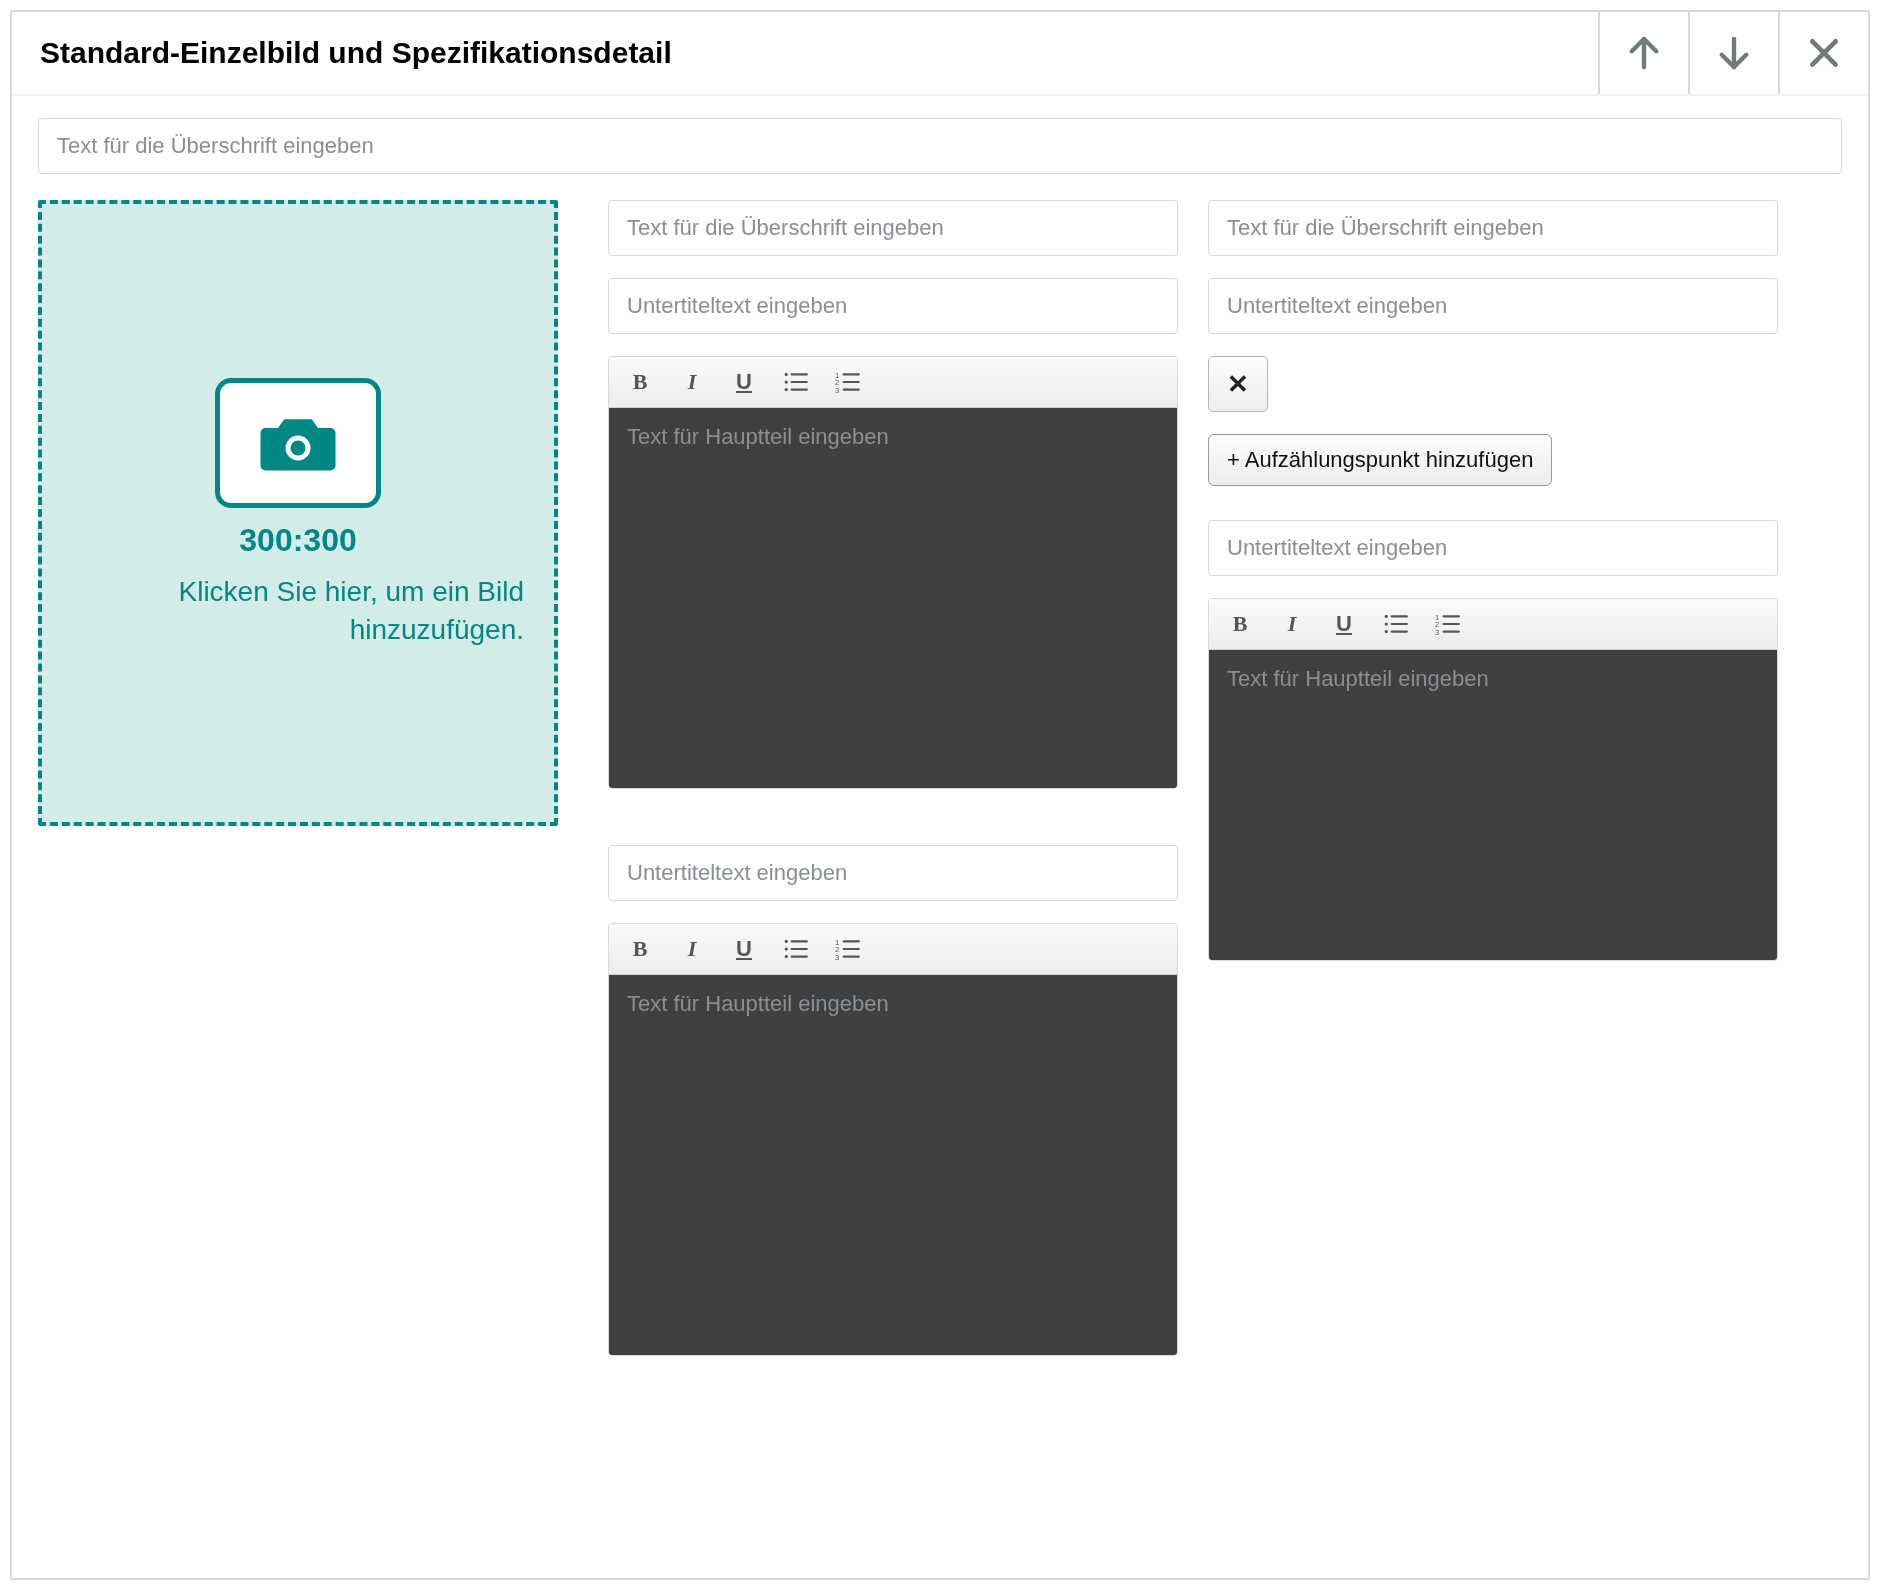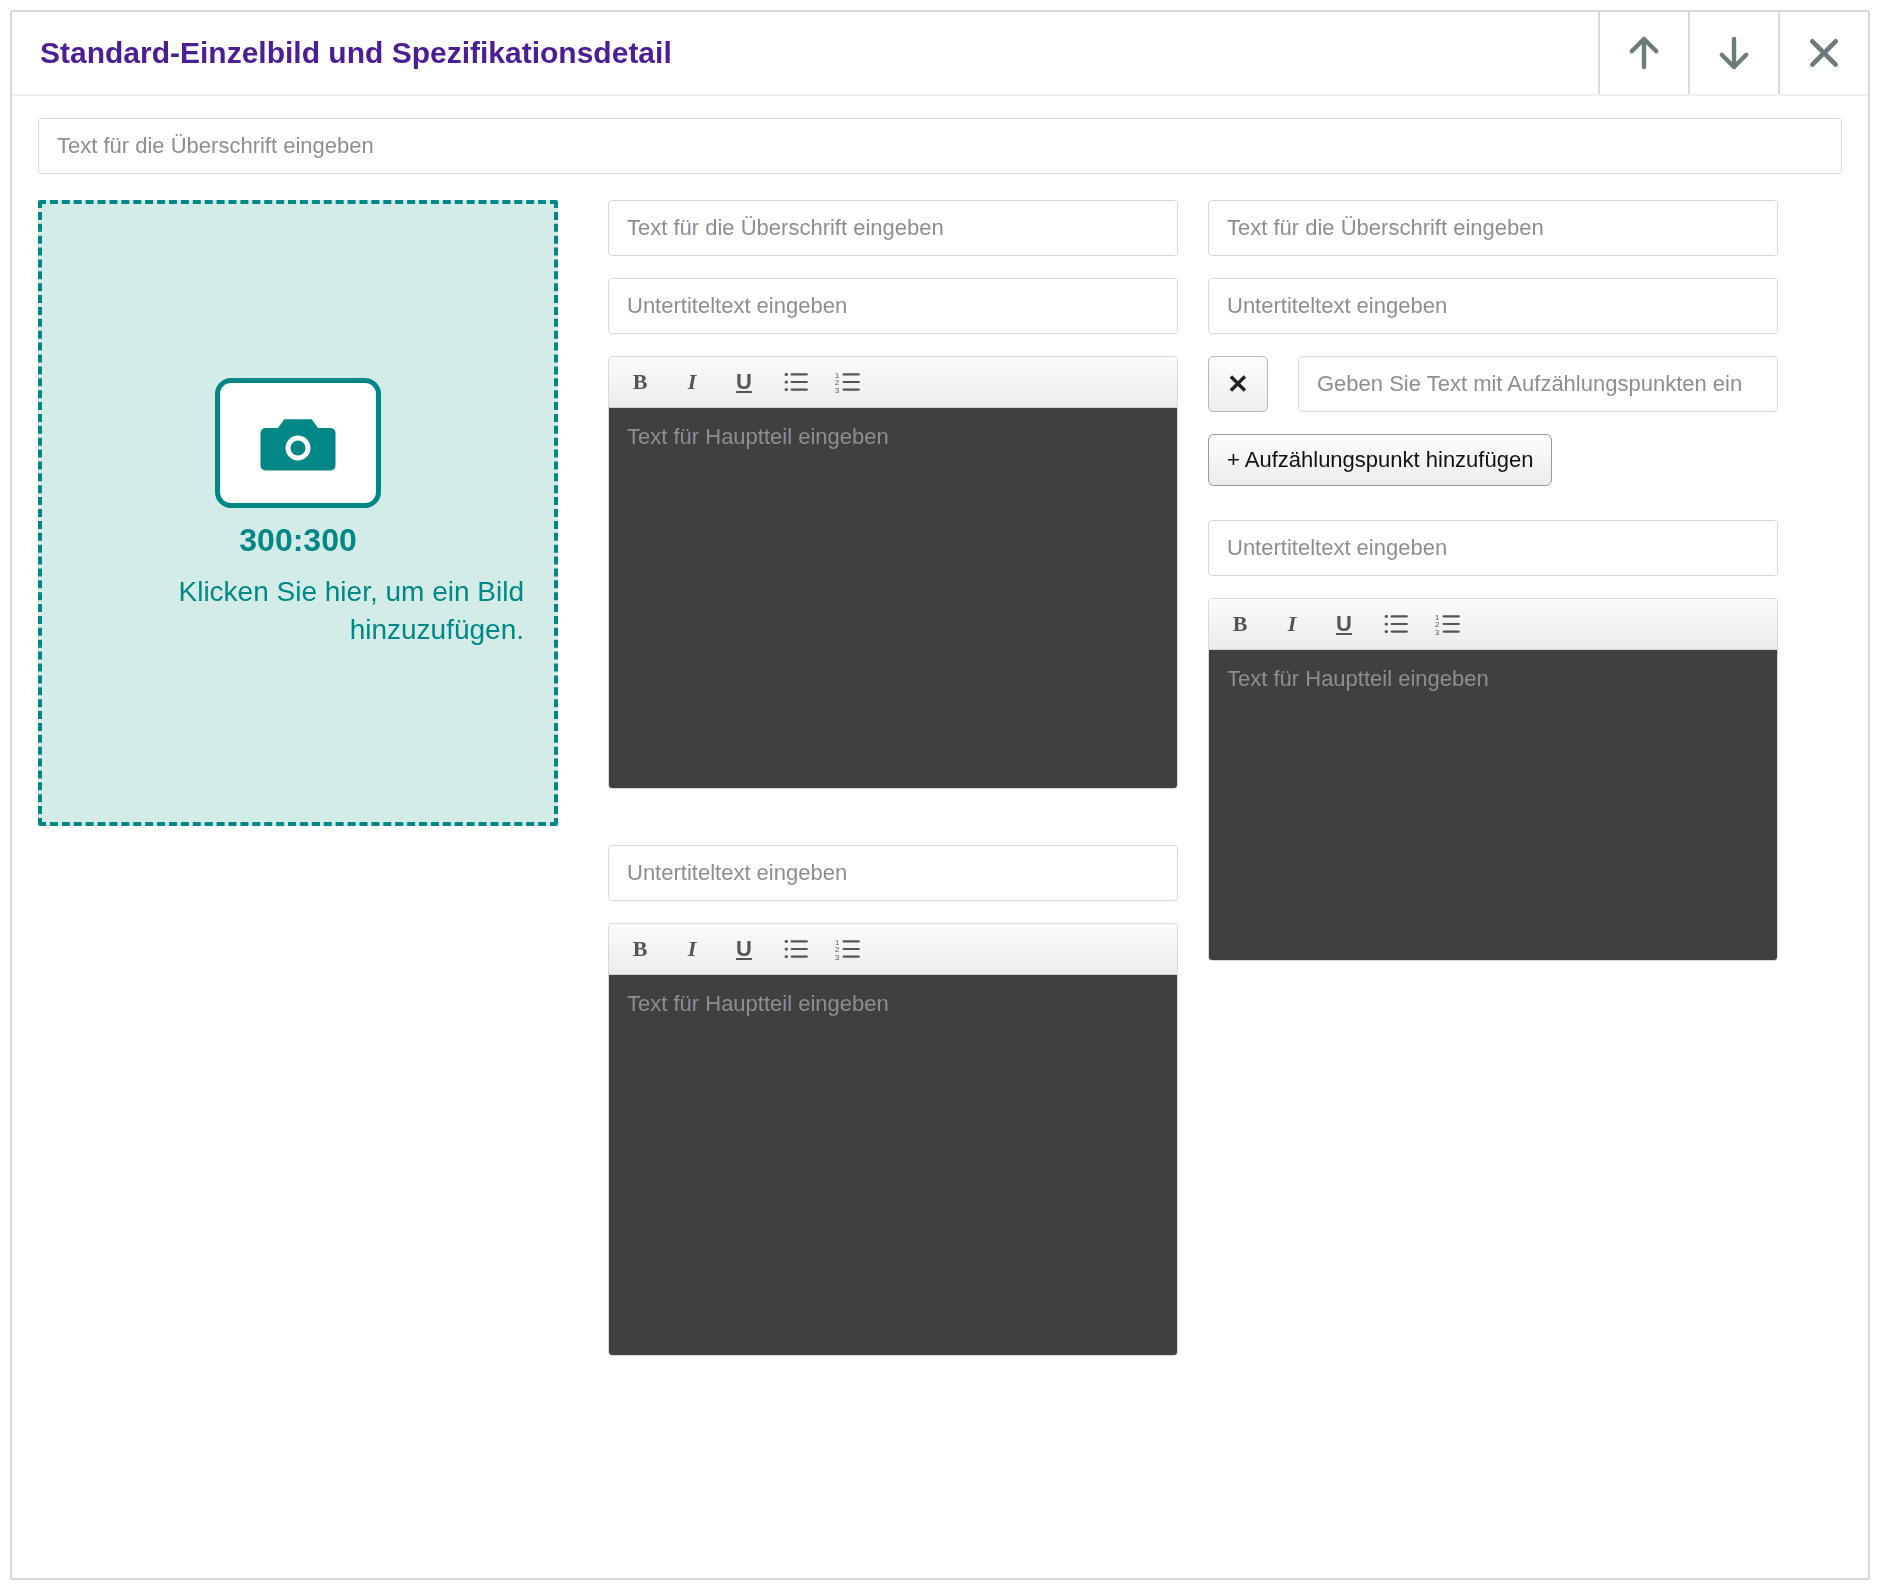--- a/index.html
+++ b/index.html
@@ -19,21 +19,21 @@
     display: flex;
     align-items: stretch;
     border-bottom: 2px solid #d9d9d9;
     border-top-left-radius: 2px;
     border-top-right-radius: 2px;
   }
   .panel-title {
     flex: 1;
     font-size: 30px;
     font-weight: 700;
-    color: #4c1d95;
+    color: #000000;
     padding: 24px 28px;
   }
   .hdr-btn {
     width: 90px;
     border-left: 2px solid #d9d9d9;
     display: flex;
     align-items: center;
     justify-content: center;
     background: #fff;
     cursor: pointer;
@@ -294,21 +294,20 @@
           <div class="rte-body" contenteditable="true" style="">Text für Hauptteil eingeben</div>
         </div>
       </div>
 
       <div class="col">
         <input class="text-input" placeholder="Text für die Überschrift eingeben" style="">
         <input class="text-input" placeholder="Untertiteltext eingeben" style="">
 
         <div class="bullet-row">
           <div class="remove-btn">✕</div>
-          <input class="text-input bullet-input" placeholder="Geben Sie Text mit Aufzählungspunkten ein" style="">
         </div>
 
         <div class="add-btn">+ Aufzählungspunkt hinzufügen</div>
 
         <input class="text-input" style="margin-top: 12px;" placeholder="Untertiteltext eingeben">
 
         <div class="rte rte-short">
           <div class="rte-toolbar">
             <div class="tb-btn bold">B</div>
             <div class="tb-btn italic">I</div>

